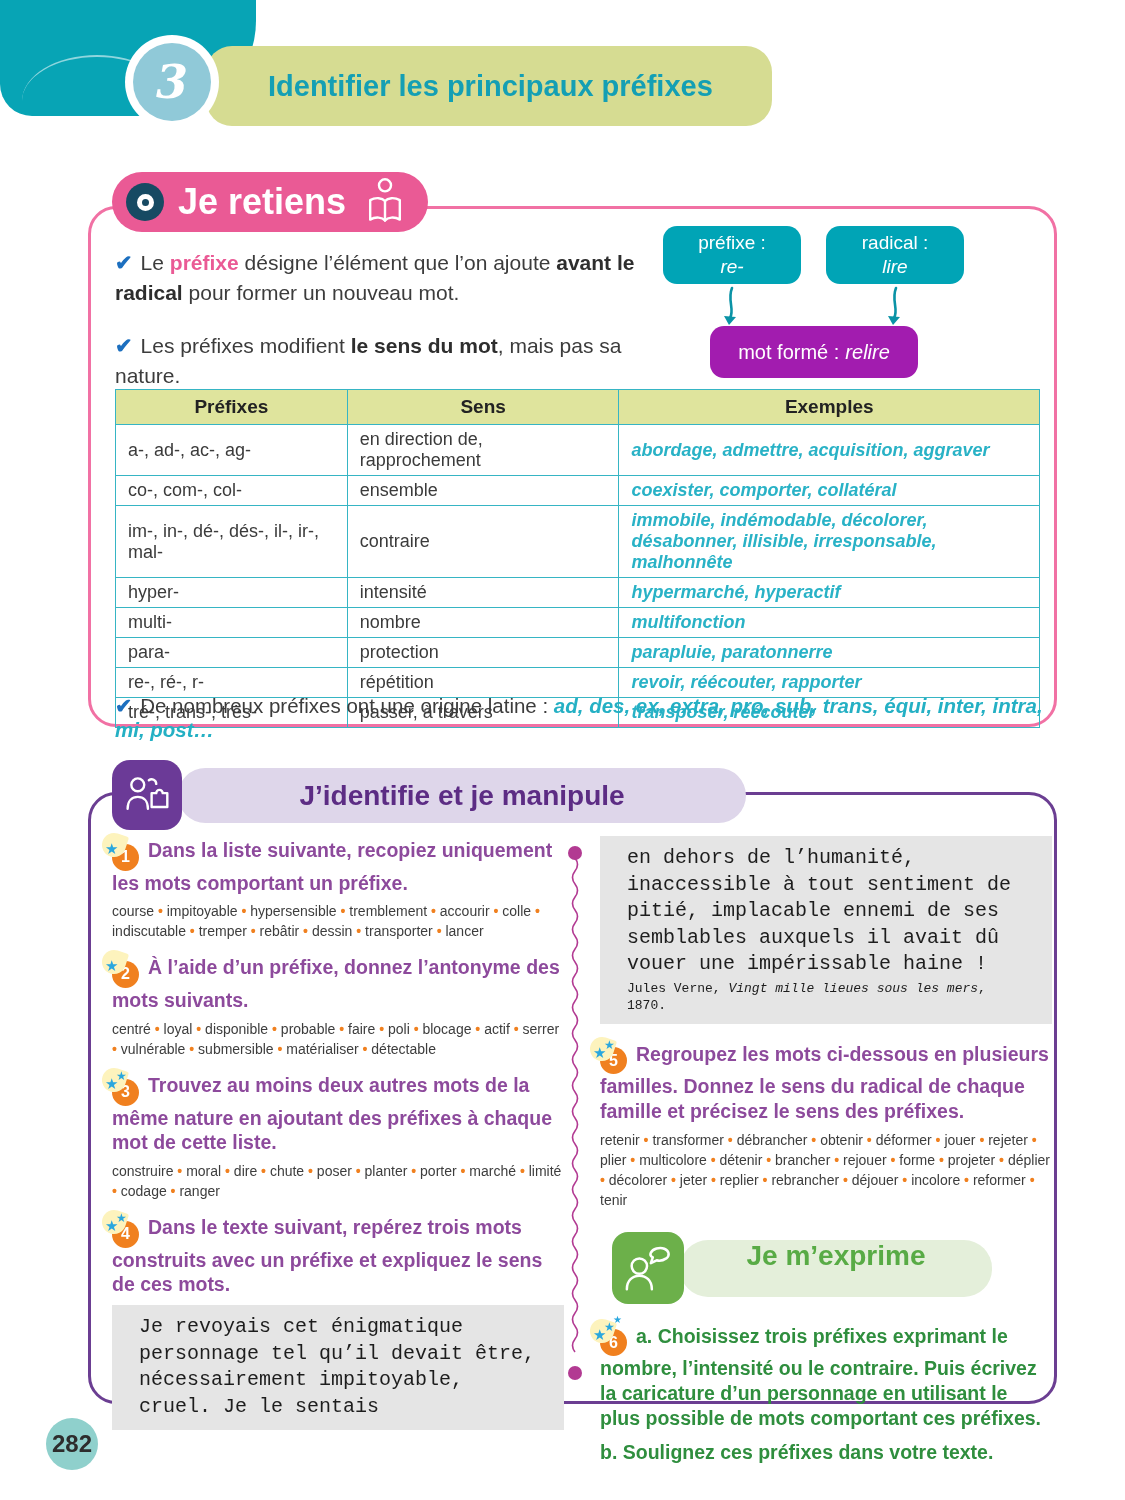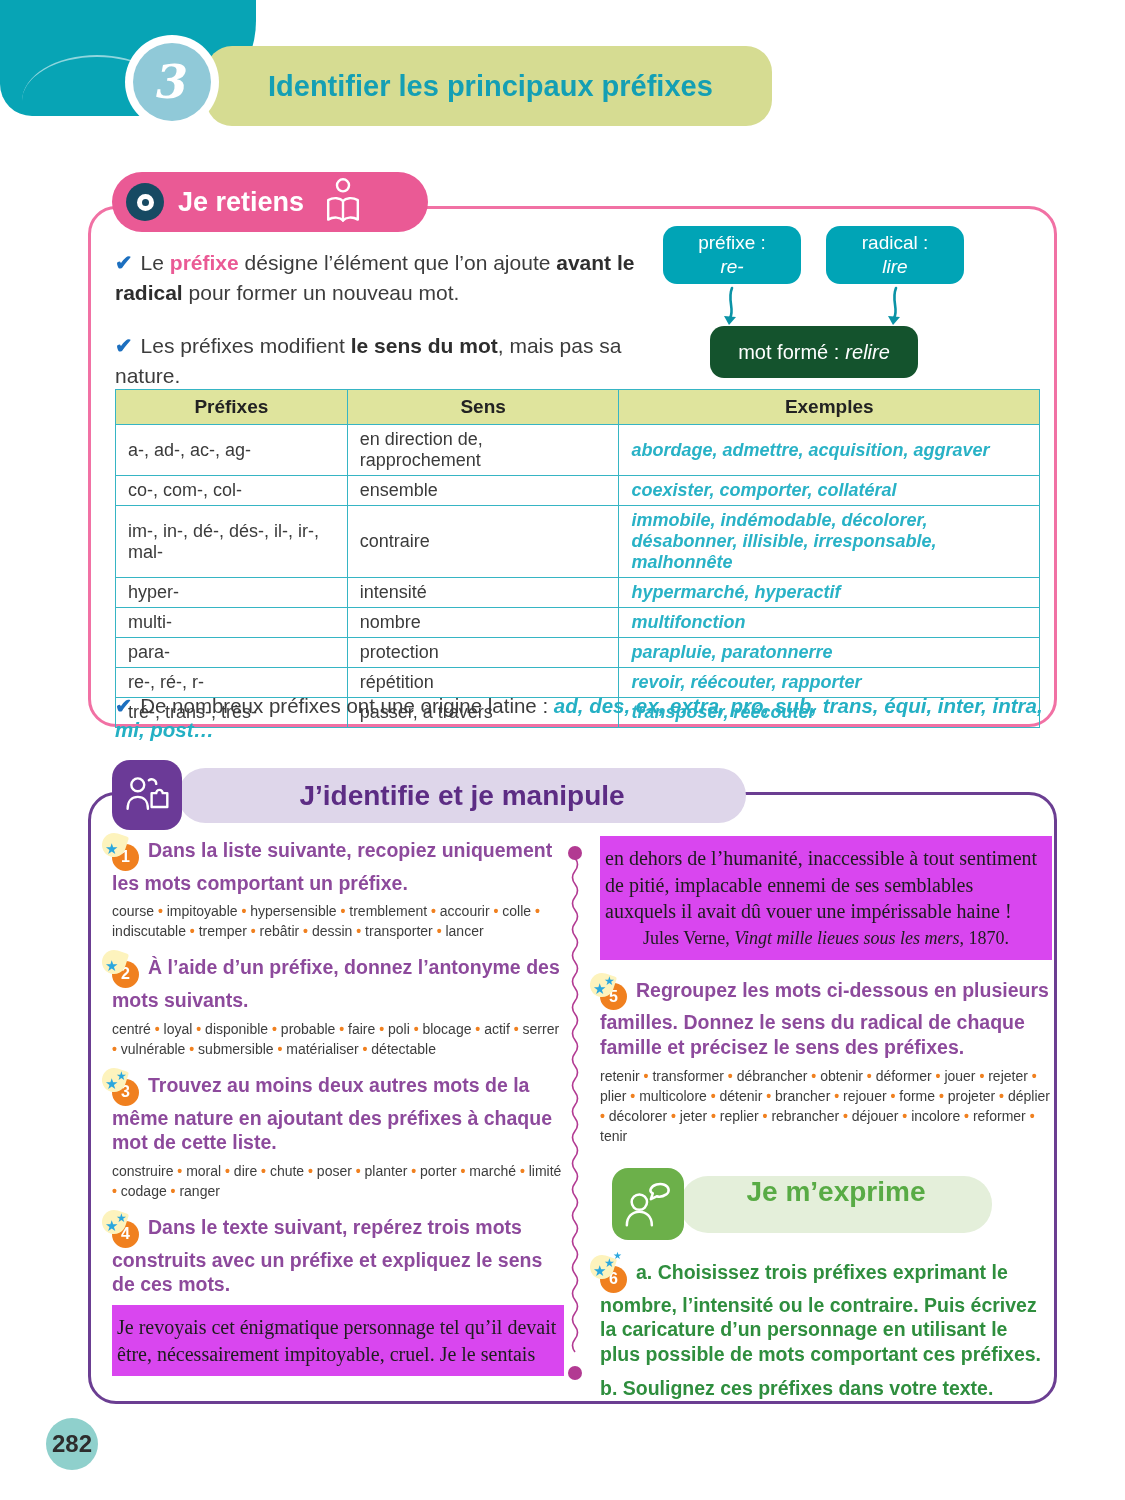--- a/index.html
+++ b/index.html
@@ -22,40 +22,40 @@
 
   
   .retiens-box { position:absolute; left:88px; top:206px; width:969px; height:521px;
               border:3px solid #f171a4; border-radius:28px; background:#fff; }
   .retiens-pill { position:absolute; left:112px; top:172px; width:316px; height:60px;
               background:#ea5a95; border-radius:32px; z-index:2; display:flex;
               align-items:center; padding:0 14px; }
   .target-outer { width:38px; height:38px; border-radius:50%; background:#164a63;
               display:flex; align-items:center; justify-content:center; }
   .target-ring { width:17px; height:17px; border-radius:50%; border:5px solid #fff; }
-  .retiens-pill .t { color:#fff; font-weight:bold; font-size:27px; margin-left:14px; }
+  .retiens-pill .t { color:#fff; font-weight:bold; font-size:36px; margin-left:14px; }
   .retiens-pill svg { margin-left:16px; }
 
   .bullets { position:absolute; left:115px; top:248px; width:548px; font-size:21px; line-height:1.45; }
   .bullet { margin-bottom:22px; }
   .chk { color:#1c6fbf; font-weight:bold; margin-right:8px; }
   .hl-pink { color:#ea5a95; font-weight:bold; }
   .bold { font-weight:bold; color:#2e2e2e; }
   .teal-ital { color:#24b0c4; font-style:italic; font-weight:600; }
   .ex-line { margin-left:32px; font-size:21px; }
 
   
   .diagram { position:absolute; left:660px; top:222px; width:400px; height:160px; }
   .dg-box { position:absolute; width:138px; height:58px; background:#00a4b6; border-radius:14px;
             color:#fff; display:flex; flex-direction:column; align-items:center; justify-content:center;
             font-size:19px; line-height:1.25; }
   .dg-box .v { font-style:italic; }
   .dg-a { left:3px; top:4px; } .dg-b { left:166px; top:4px; }
   .dg-result { position:absolute; left:50px; top:104px; width:208px; height:52px;
-            background:#14532d; border-radius:14px; color:#fff; display:flex;
+            background:#a21caf; border-radius:14px; color:#fff; display:flex;
             align-items:center; justify-content:center; font-size:20px; }
   .dg-result .v { font-style:italic; margin-left:6px; }
   .arrow-svg { position:absolute; top:64px; width:22px; height:40px; }
   .arr1 { left:60px; } .arr2 { left:224px; }
 
   
   .pref-table { position:absolute; left:115px; top:389px; width:925px;
             border-collapse:collapse; font-size:18px; }
   .pref-table th { background:#dfe49d; color:#222; font-size:19px; font-weight:bold;
             text-align:center; height:35px; border:1.6px solid #36b5c4; }
@@ -89,23 +89,23 @@
   .words .dot { color:#f0801f; font-weight:bold; }
 
   .starblob { position:absolute; left:-10px; top:-13px; width:36px; height:32px; z-index:2; }
   .starblob::before { content:""; position:absolute; left:0; bottom:0; width:24px; height:24px;
           background:#fdf3bd; border-radius:12px 2px 12px 12px; transform:rotate(18deg); }
   .starblob .st { position:absolute; color:#2aa7de; }
   .starblob .s1 { left:3px; bottom:-1px; font-size:15px; }
   .starblob .s2 { left:14px; bottom:9px;  font-size:12px; }
   .starblob .s3 { left:23px; bottom:18px; font-size:10px; }
 
-  .quote { background:#d946ef; padding:9px 5px; font-family:Liberation Serif, serif;
+  .quote { background:#e5e5e5; padding:9px 27px; font-family:Liberation Mono, monospace;
            font-size:20px; line-height:1.33; color:#1d1d1d; }
-  .quote .attr { text-align:center; font-size:18px; margin-top:2px; }
+  .quote .attr { text-align:left; font-size:13px; margin-top:2px; }
   .quote .attr .it { font-style:italic; }
 
   
   .exprime-head { position:relative; height:78px; margin:22px 0 14px 0; }
   .exprime-icon { position:absolute; left:12px; top:0; width:72px; height:72px;
            background:#6cb04a; border-radius:16px; display:flex; align-items:center;
            justify-content:center; z-index:2; }
   .exprime-pill { position:absolute; left:80px; top:8px; width:312px; height:57px;
            background:#e4efda; border-radius:28px; display:flex; align-items:flex-start;
            justify-content:center; z-index:1; }

